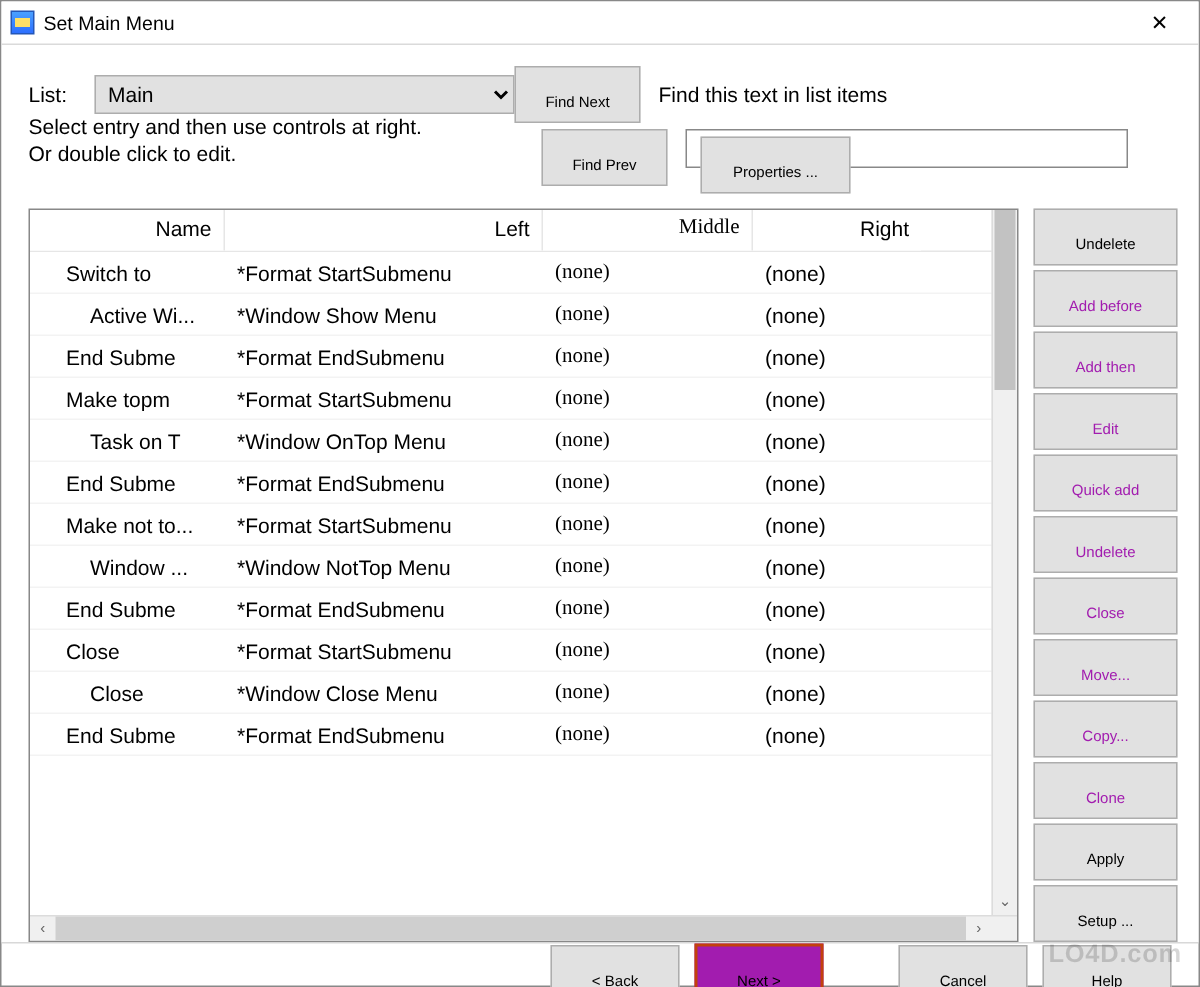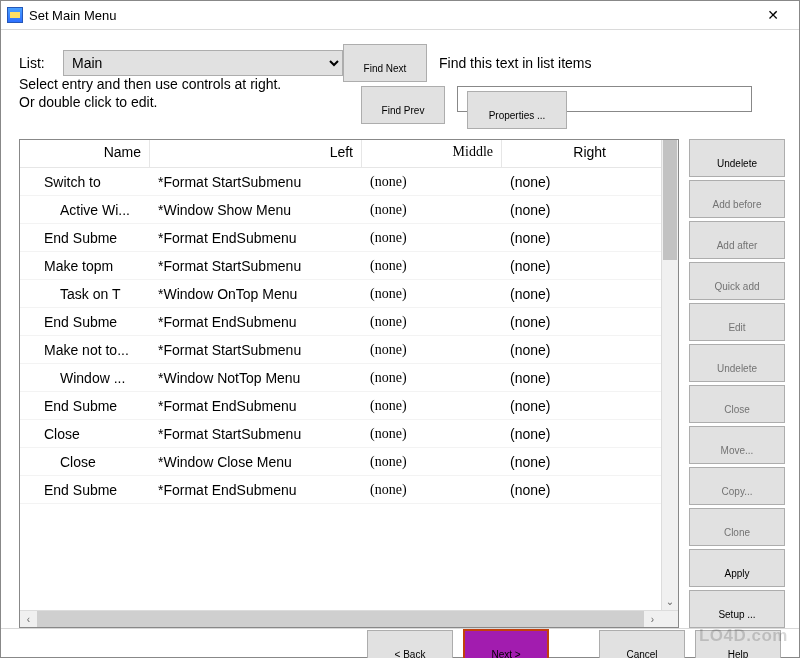--- a/index.html
+++ b/index.html
@@ -64,21 +64,21 @@
 }
 .btn {
   height: 26px;
   border: 1px solid #adadad;
   background: #e1e1e1;
   font-size: 10px;
   cursor: pointer;
   padding: 18px 8px;
   color: #000;
 }
-.btn.disabled { color: #737373; }
+.btn.disabled { color: #a21caf; }
 .btn.seg { width: 84px; }
 .instr {
   font-size: 14px;
   margin-top: 8px;
   line-height: 1.25;
 }
 .findlabel { font-size: 14px; }
 .findrow {
   margin-top: 4px;
   display: flex;
@@ -333,23 +333,23 @@
           <div class="la">‹</div>
           <div class="track"></div>
           <div class="ra">›</div>
           <div style="width:17px"></div>
         </div>
       </div>
 
       <div class="sidebtns">
         <button class="btn">Undelete</button>
         <button class="btn disabled">Add before</button>
-        <button class="btn disabled">Add after</button>
+        <button class="btn disabled">Add then</button>
+        <button class="btn disabled">Edit</button>
         <button class="btn disabled">Quick add</button>
-        <button class="btn disabled">Edit</button>
         <button class="btn disabled">Undelete</button>
         <button class="btn disabled">Close</button>
         <button class="btn disabled">Move...</button>
         <button class="btn disabled">Copy...</button>
         <button class="btn disabled">Clone</button>
         <button class="btn">Apply</button>
         <button class="btn">Setup ...</button>
       </div>
     </div>
 

